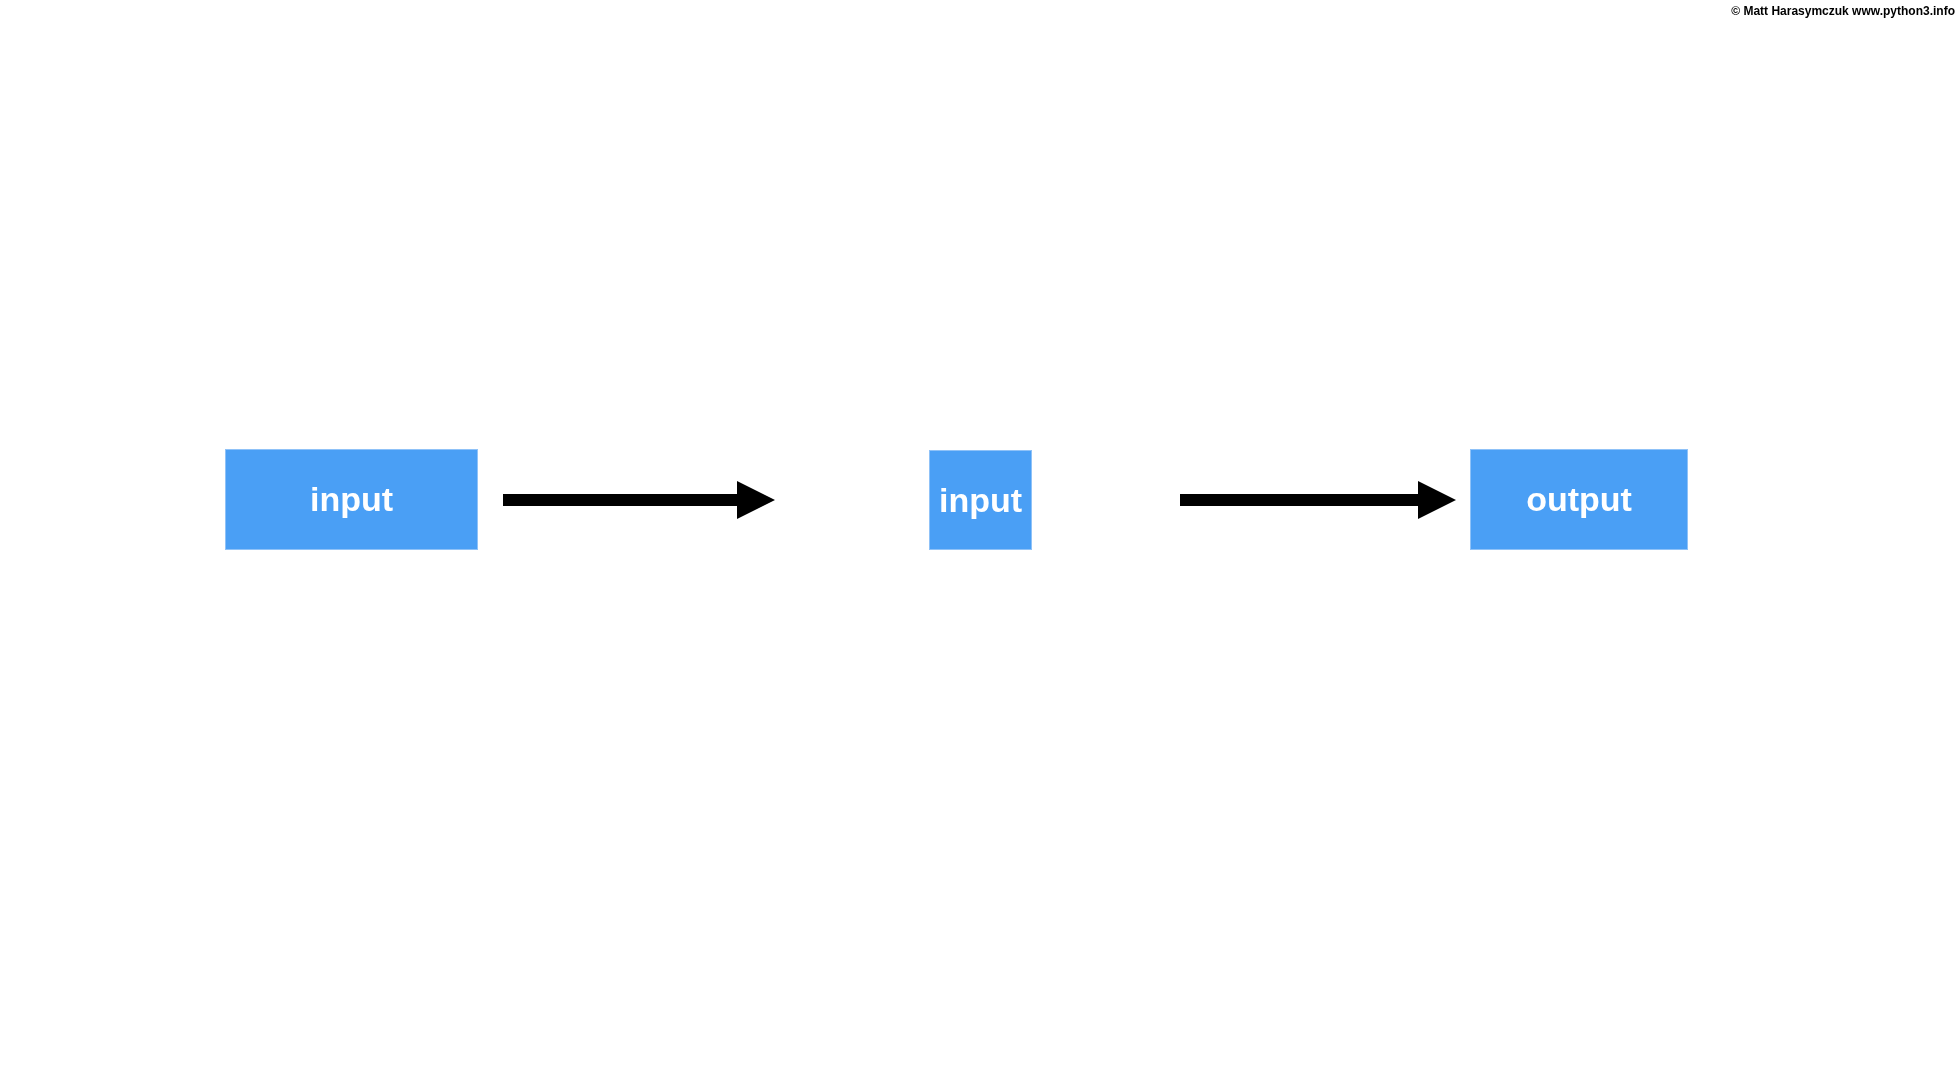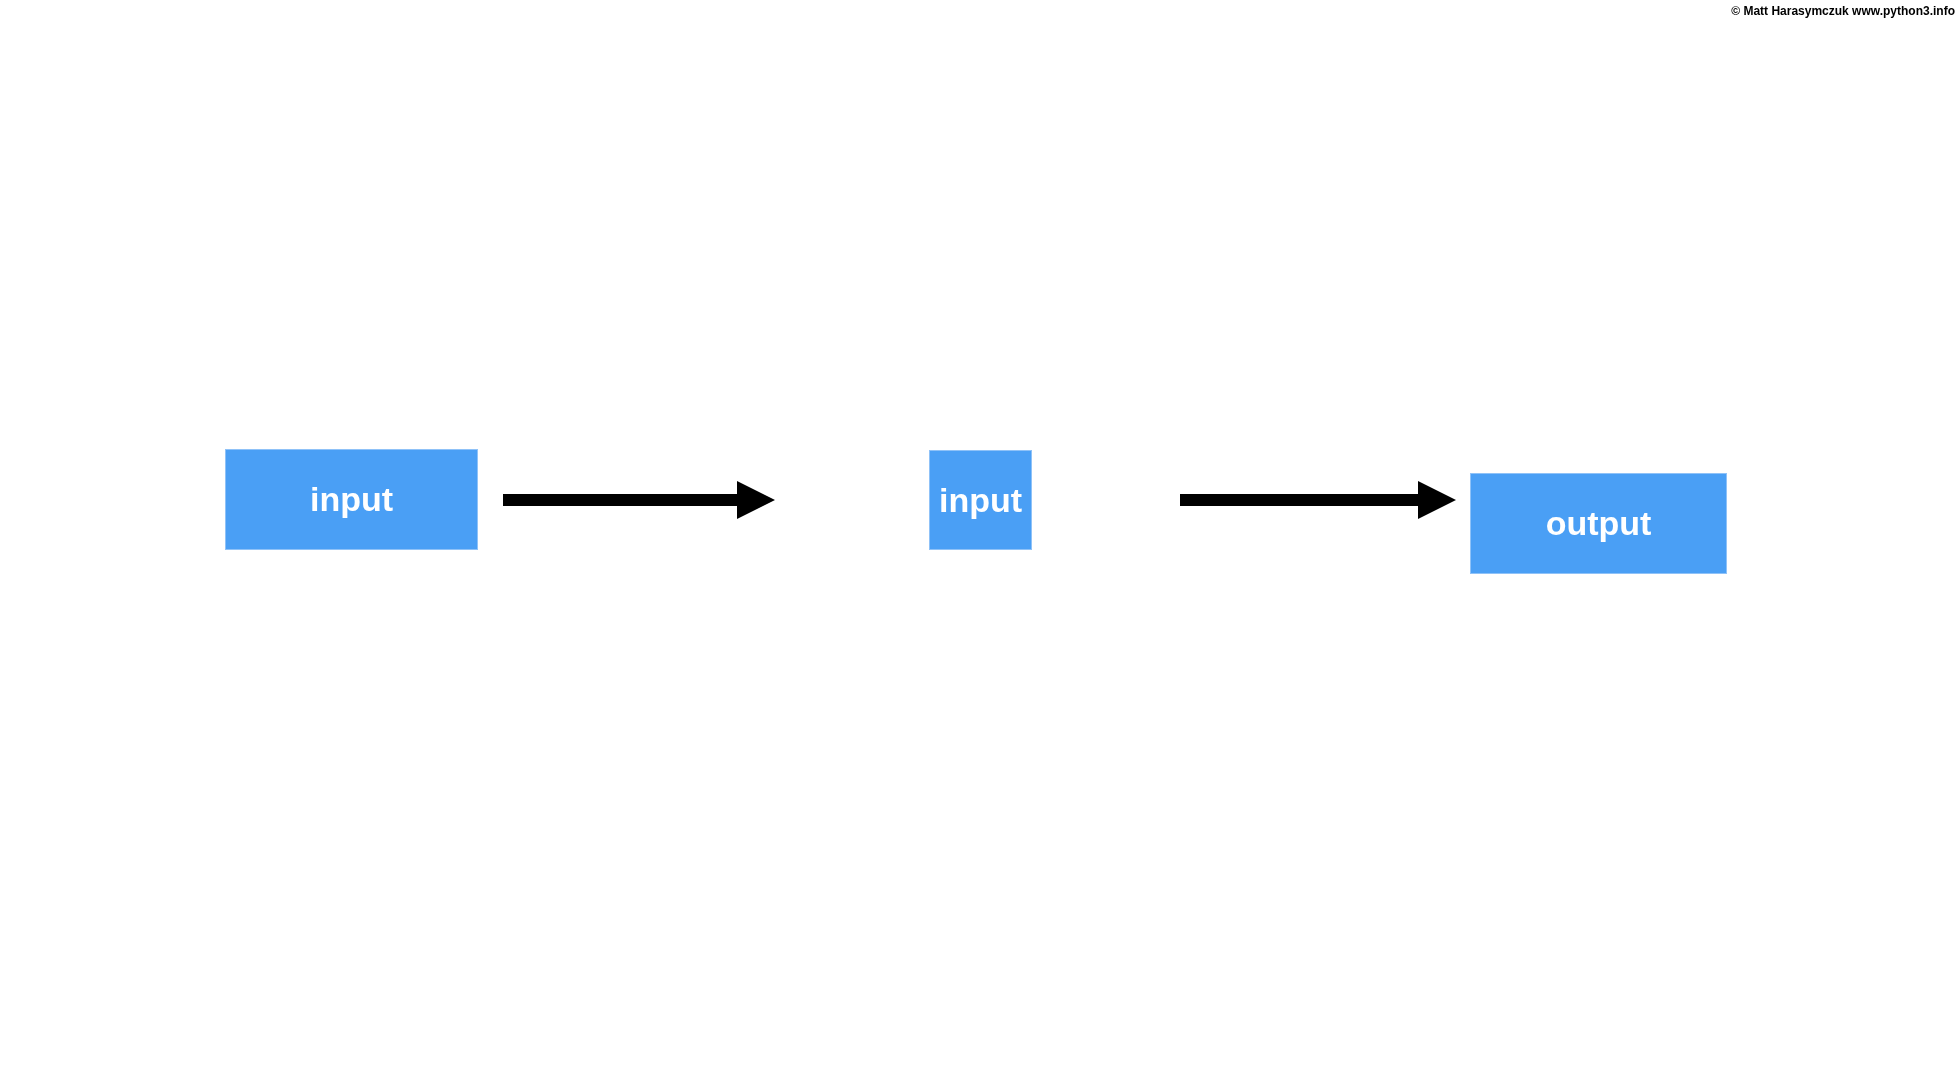--- a/index.html
+++ b/index.html
@@ -43,21 +43,21 @@
     align-items: center;
     justify-content: center;
   }
   .node span {
     color: #ffffff;
     font-size: 34px;
     font-weight: bold;
   }
   .node-input  { left: 225px;  top: 449px; width: 253px; height: 101px; }
   .node-func   { left: 929px;  top: 450px; width: 103px; height: 100px; }
-  .node-output { left: 1470px; top: 473px; width: 257px; height: 101px; }
+  .node-output { left: 1470px; top: 449px; width: 218px; height: 101px; }
   .arrow { position: absolute; }
   .arrow .shaft {
     position: absolute;
     top: 13px;
     left: 0;
     height: 12px;
     background: #000000;
   }
   .arrow .head {
     position: absolute;

